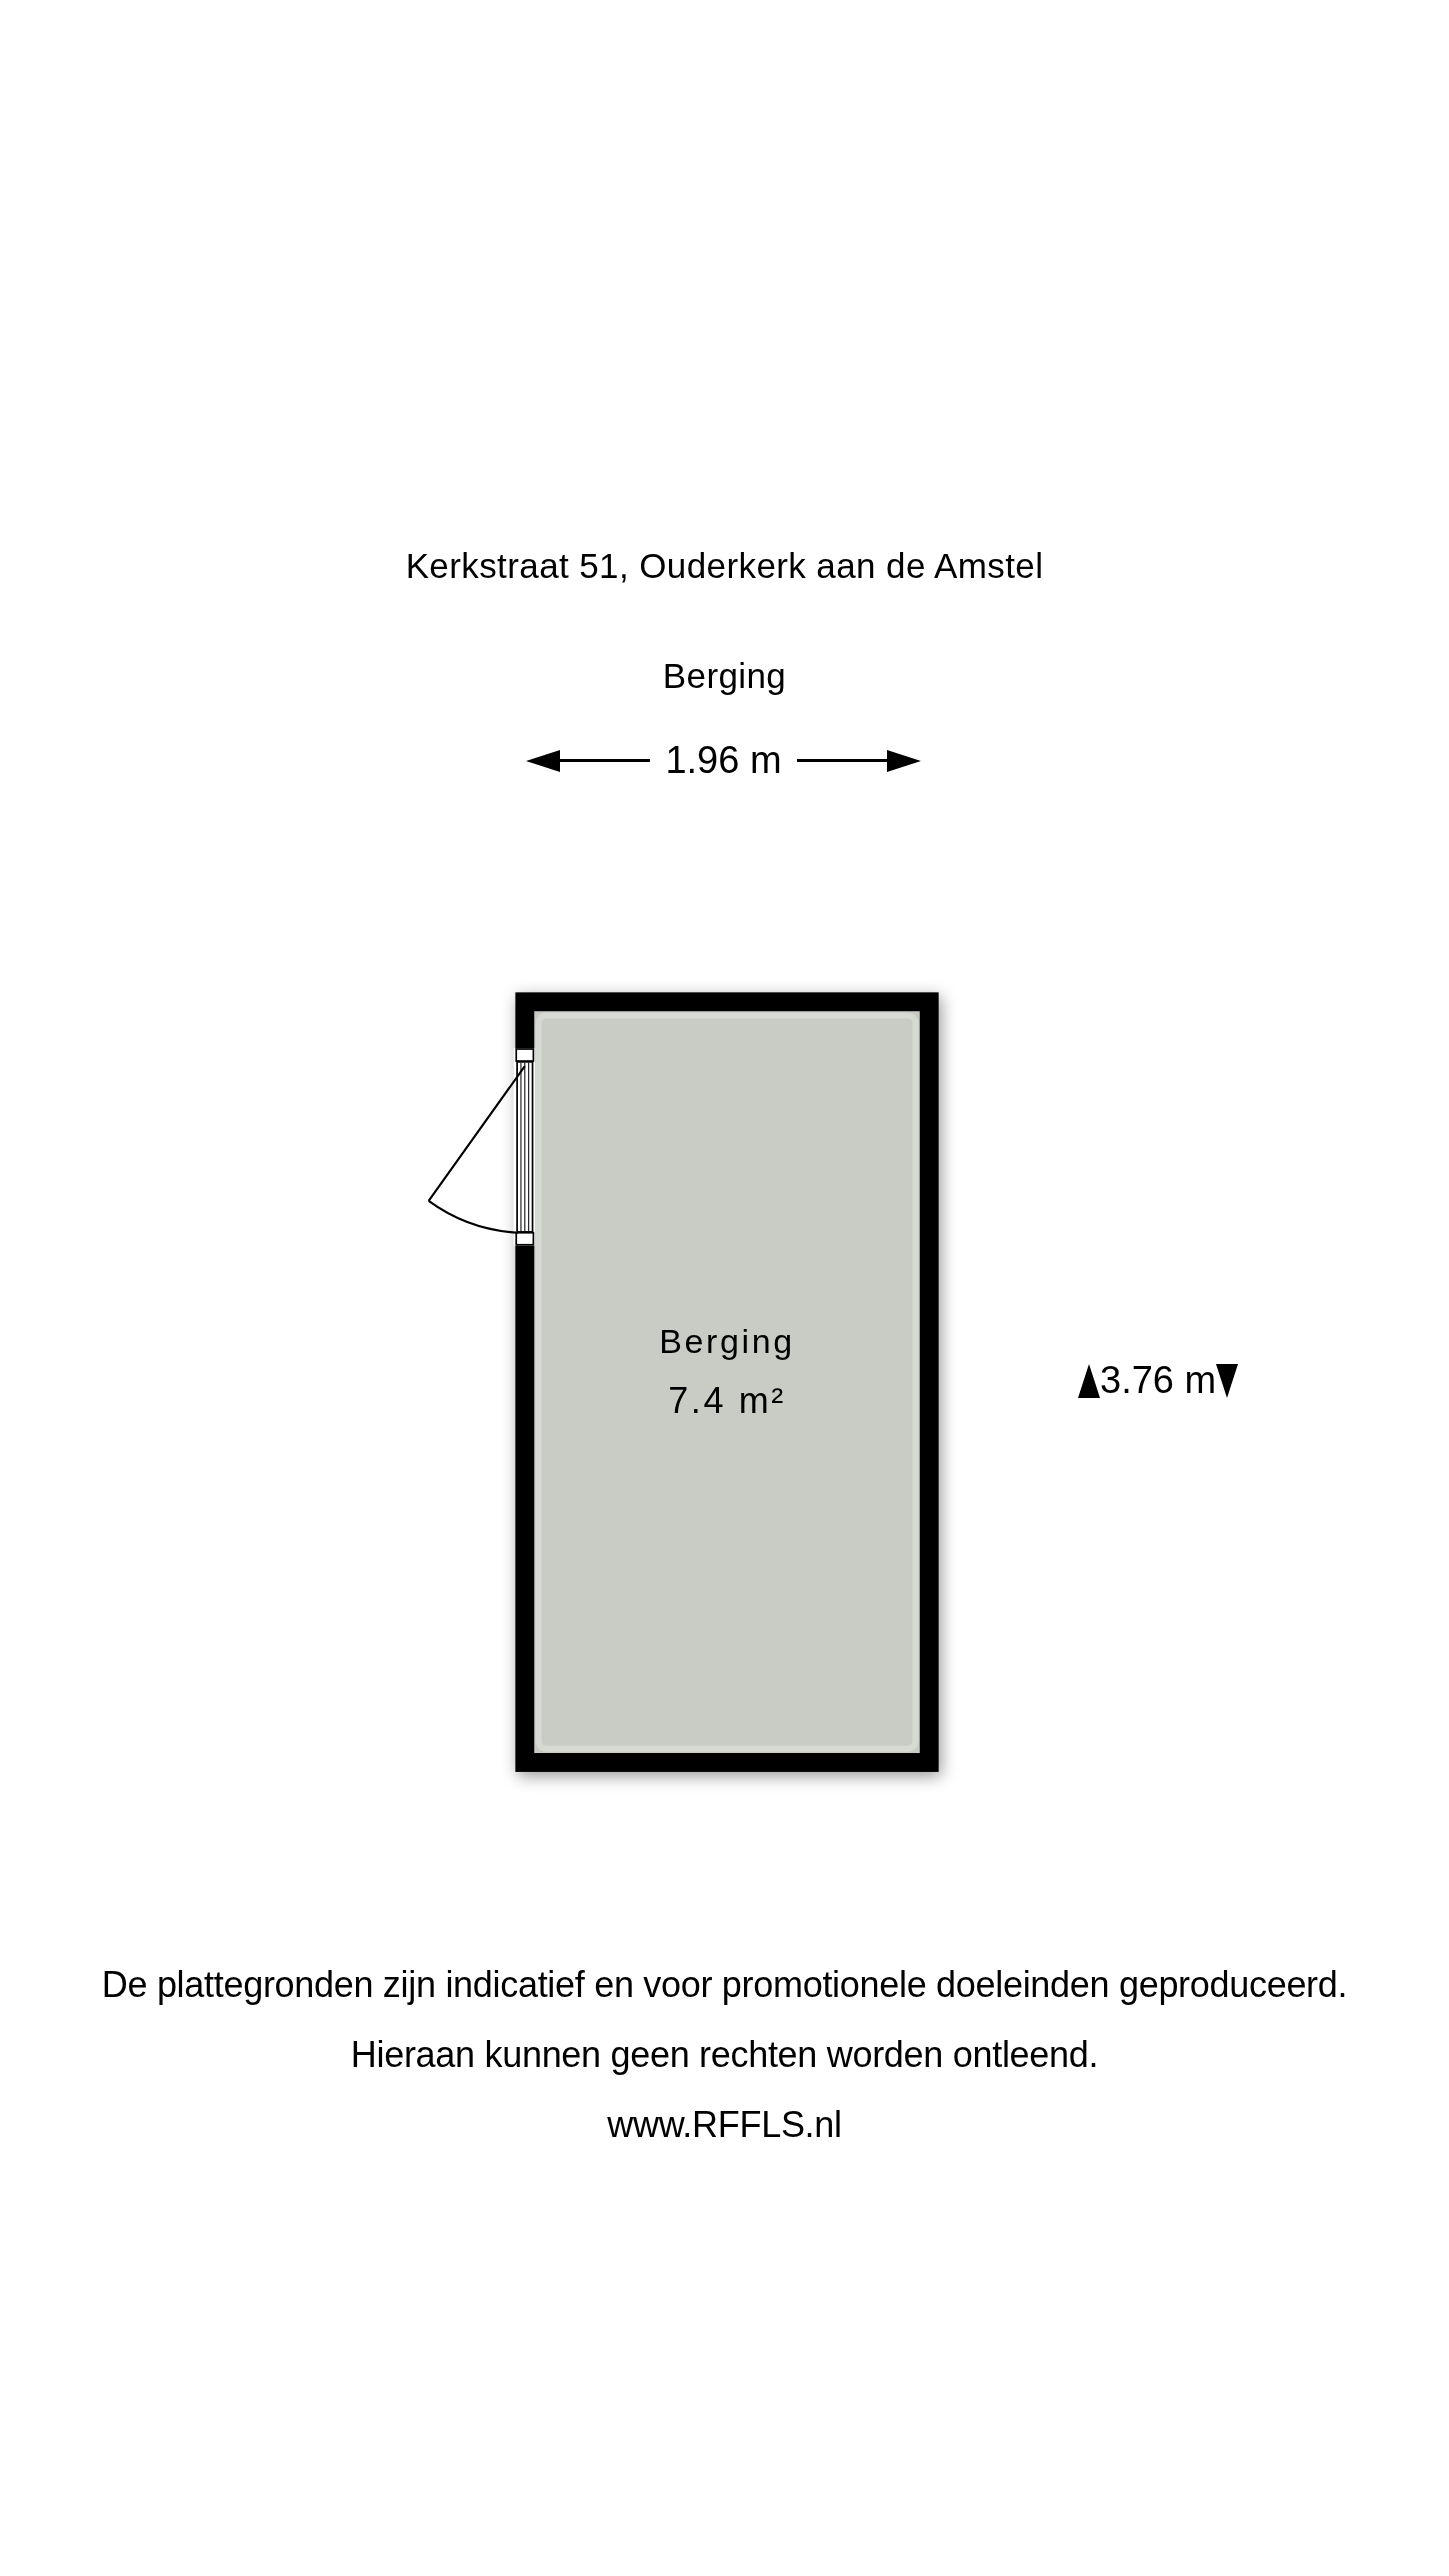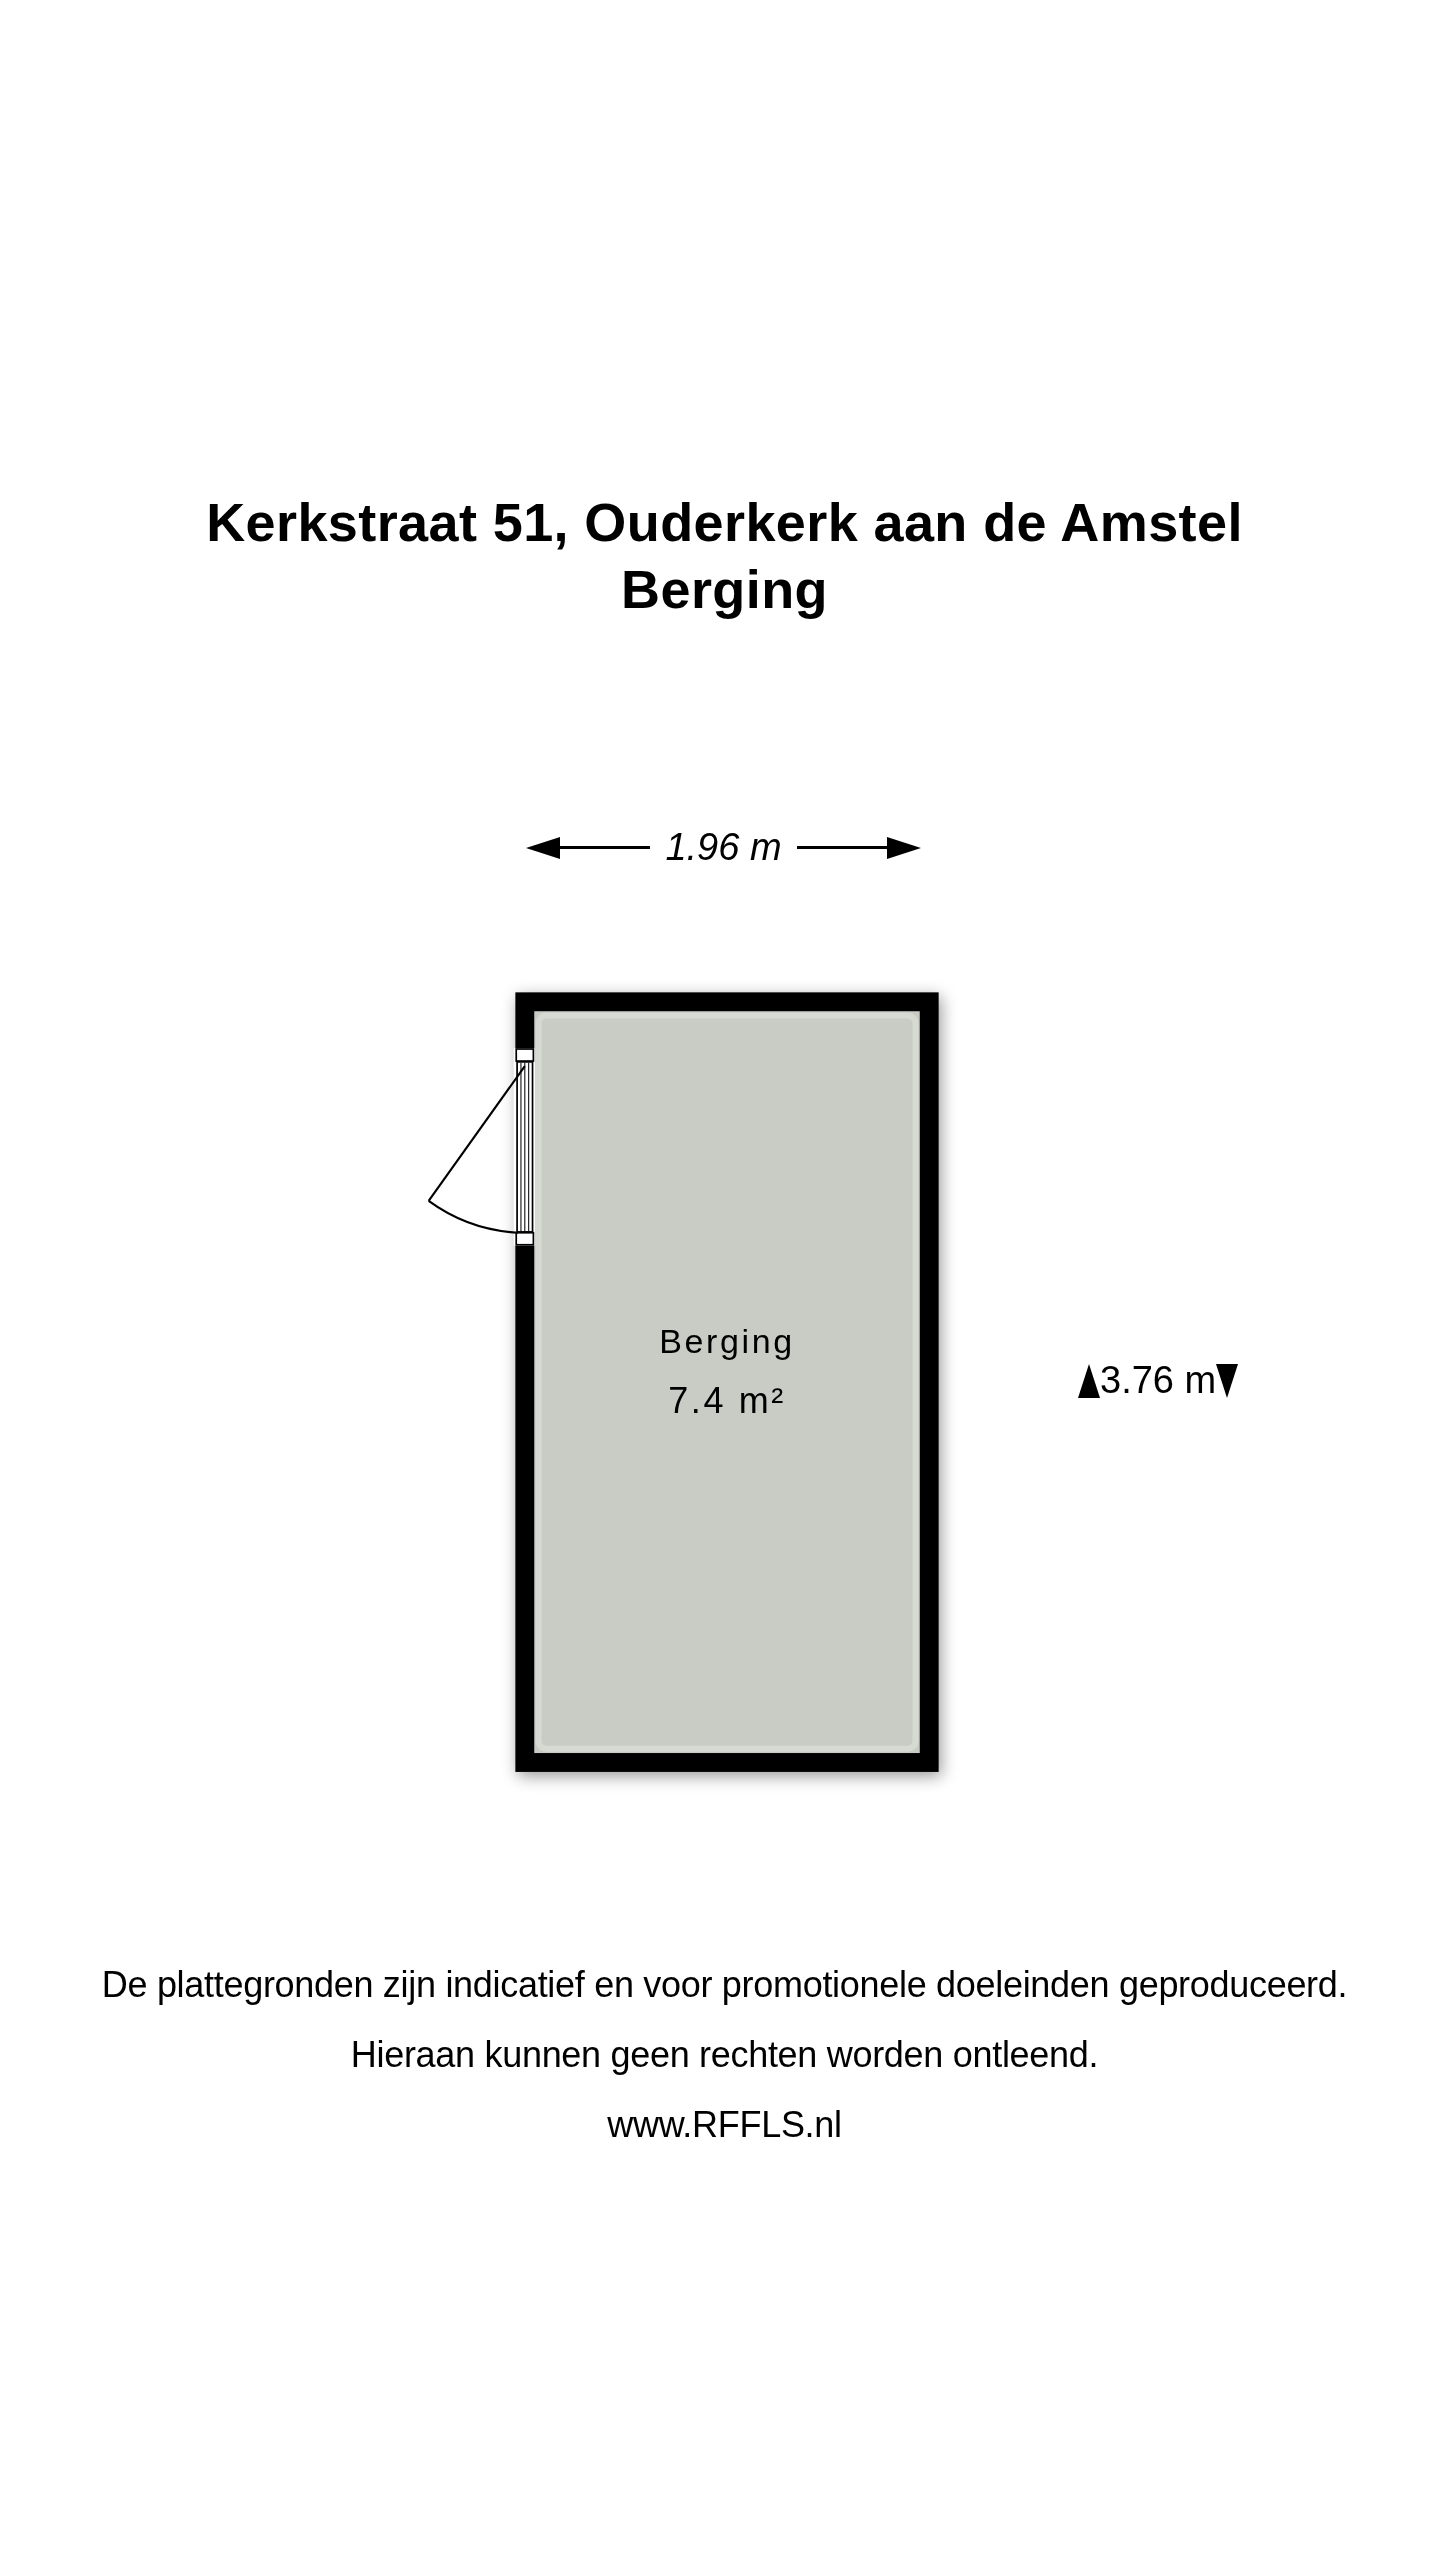--- a/index.html
+++ b/index.html
@@ -12,28 +12,28 @@
     overflow:hidden;
   }
   .page { position:absolute; inset:0; }
 
   
   .title-block {
     position:absolute; top:489px; left:0; width:1449px;
     text-align:center;
   }
   .title-line {
-    font-size:54px; font-weight:bold; line-height:67px;
-    letter-spacing:0.4px; white-space:nowrap;
+    font-size:35px; font-weight:normal; line-height:67px;
+    letter-spacing:0.4px; white-space:nowrap;margin-top:43px;
   }
 
   
   .dim-h {
-    position:absolute; left:526px; top:826px; width:395px; height:43px;
-    display:flex; align-items:center;font-style:italic;
+    position:absolute; left:526px; top:739px; width:395px; height:43px;
+    display:flex; align-items:center;
   }
   .dim-line-h { flex:1 1 auto; height:3.4px; background:#000; }
   .arrowhead-left  { width:0; height:0; border-top:11px solid transparent; border-bottom:11px solid transparent; border-right:34px solid #000; }
   .arrowhead-right { width:0; height:0; border-top:11px solid transparent; border-bottom:11px solid transparent; border-left:34px solid #000; }
   .dim-label {
     font-size:38px; line-height:41px; padding:0 15.5px; white-space:nowrap;
   }
 
   .dim-v {
     position:absolute; left:1078px; top:994px; width:129px; height:773px;

